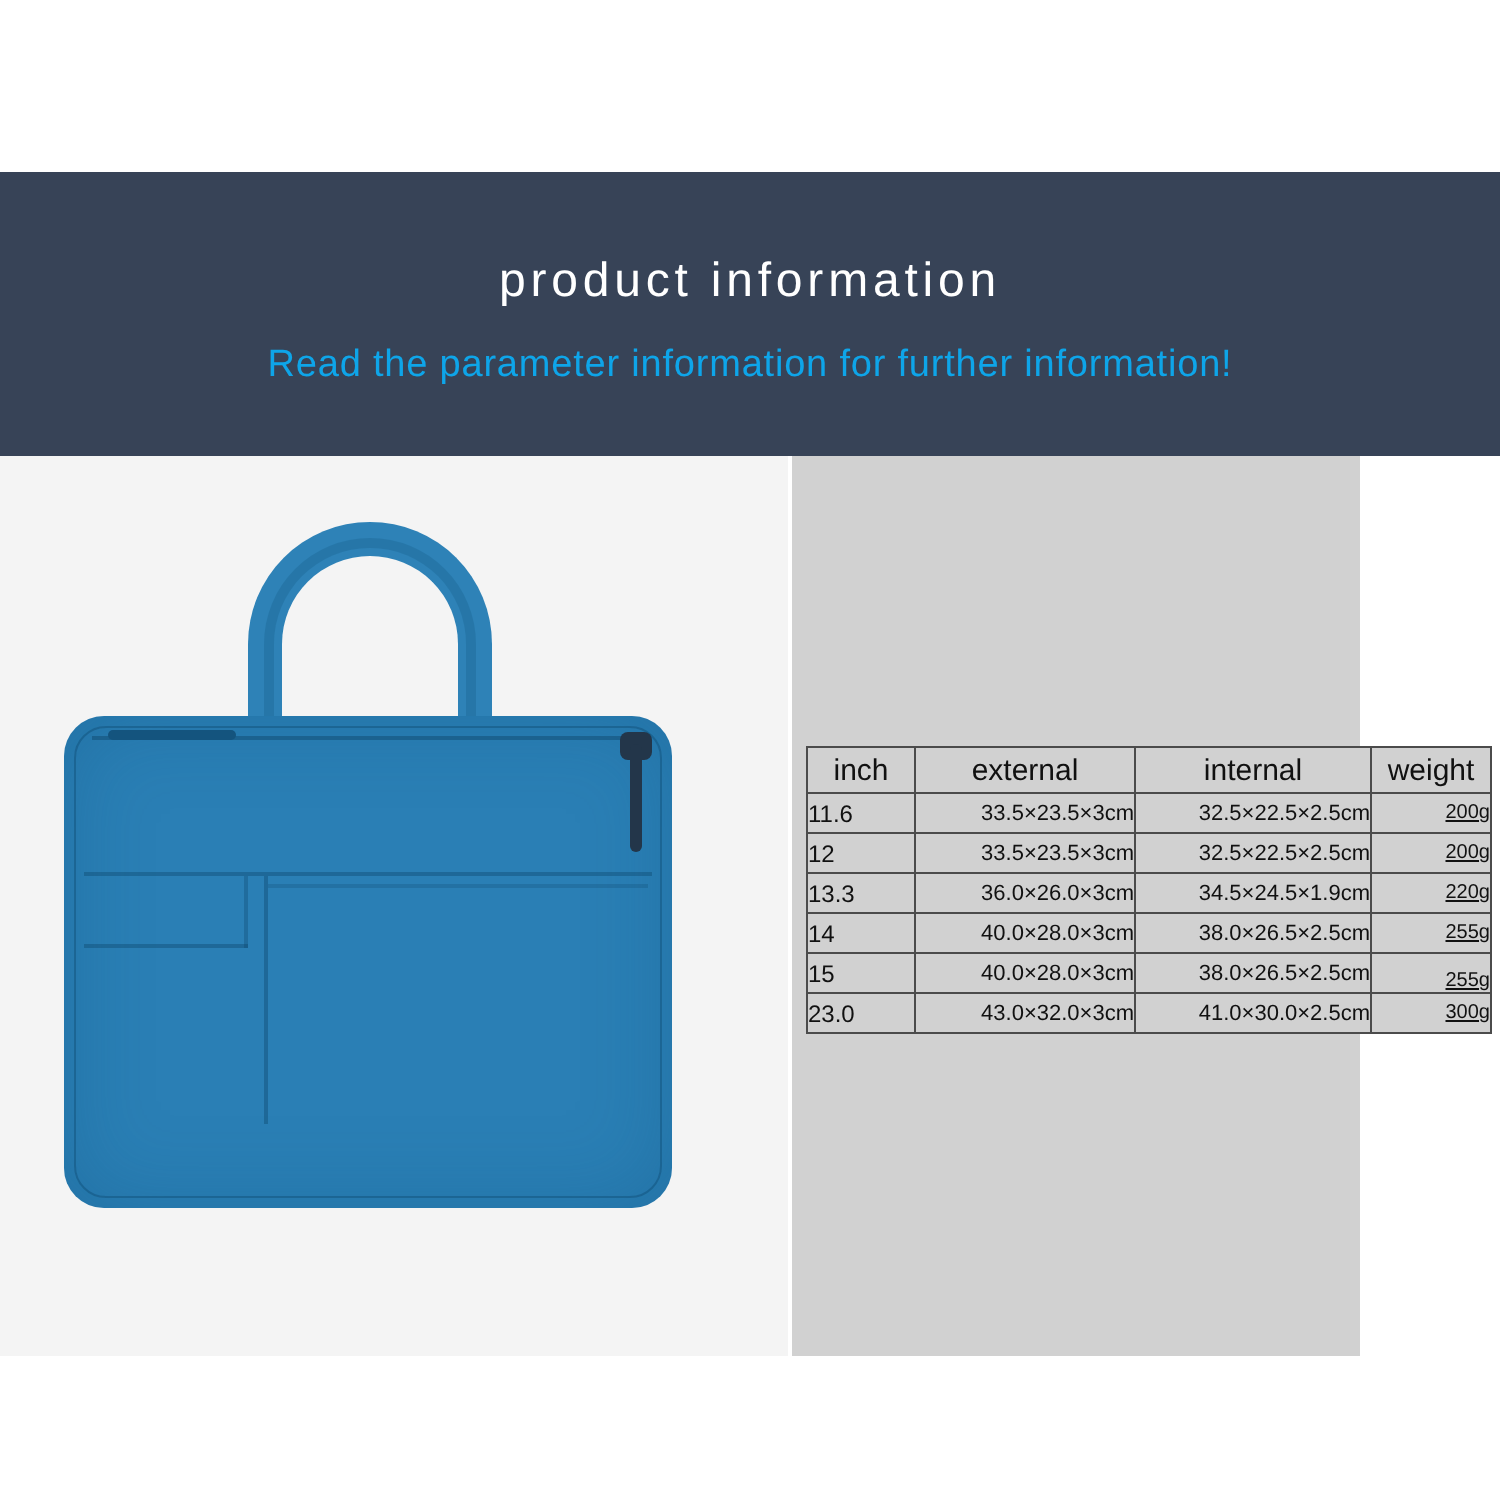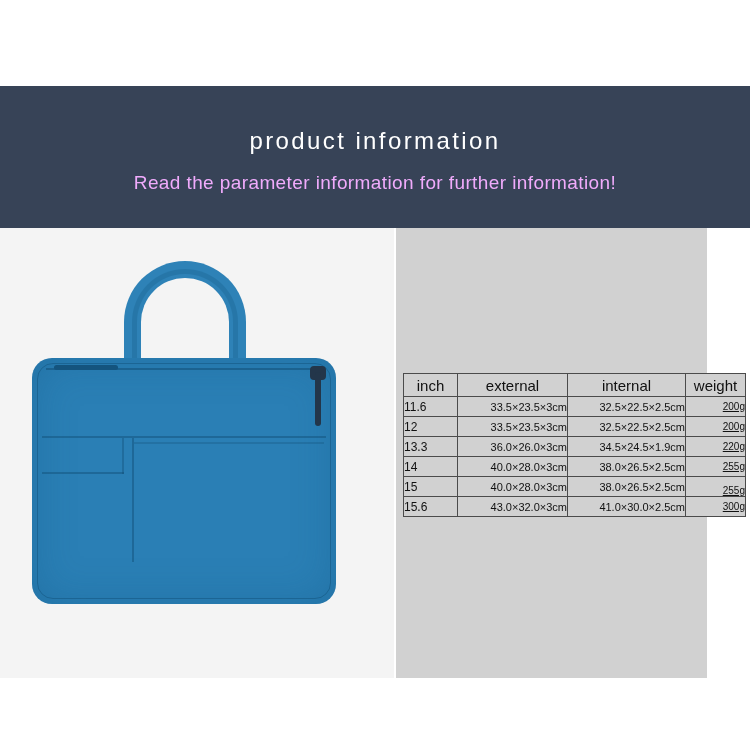--- a/index.html
+++ b/index.html
@@ -34,21 +34,21 @@
   .banner-title {
     color: #ffffff;
     font-size: 24px;
     letter-spacing: 2.4px;
     font-weight: 400;
     line-height: 1;
     margin-bottom: 20px;
     white-space: nowrap;
   }
   .banner-subtitle {
-    color: #f0abfc;
+    color: #0ea5e9;
     font-size: 19px;
     letter-spacing: 0.4px;
     font-weight: 400;
     line-height: 1;
     white-space: nowrap;
   }
 
   
   .panels {
     position: absolute;
@@ -73,21 +73,20 @@
     height: 450px;
     background: #ffffff;
   }
   .panel-right {
     position: absolute;
     left: 396px;
     top: 0;
     width: 284px;
     height: 450px;
     background: #d1d1d1;
-    padding-left: 27px;
   }
 
   
   .photo {
     position: absolute;
     left: 0;
     top: 0;
     width: 394px;
     height: 450px;
   }
@@ -347,21 +346,21 @@
               <td class="cell-dim">38.0×26.5×2.5cm</td>
               <td class="cell-weight">255g</td>
             </tr>
             <tr>
               <td class="cell-inch">15</td>
               <td class="cell-dim">40.0×28.0×3cm</td>
               <td class="cell-dim">38.0×26.5×2.5cm</td>
               <td class="cell-weight lowered">255g</td>
             </tr>
             <tr>
-              <td class="cell-inch">15.6</td>
+              <td class="cell-inch">23.0</td>
               <td class="cell-dim">43.0×32.0×3cm</td>
               <td class="cell-dim">41.0×30.0×2.5cm</td>
               <td class="cell-weight">300g</td>
             </tr>
           </tbody>
         </table>
       </div>
 
     </div>
   </div>

